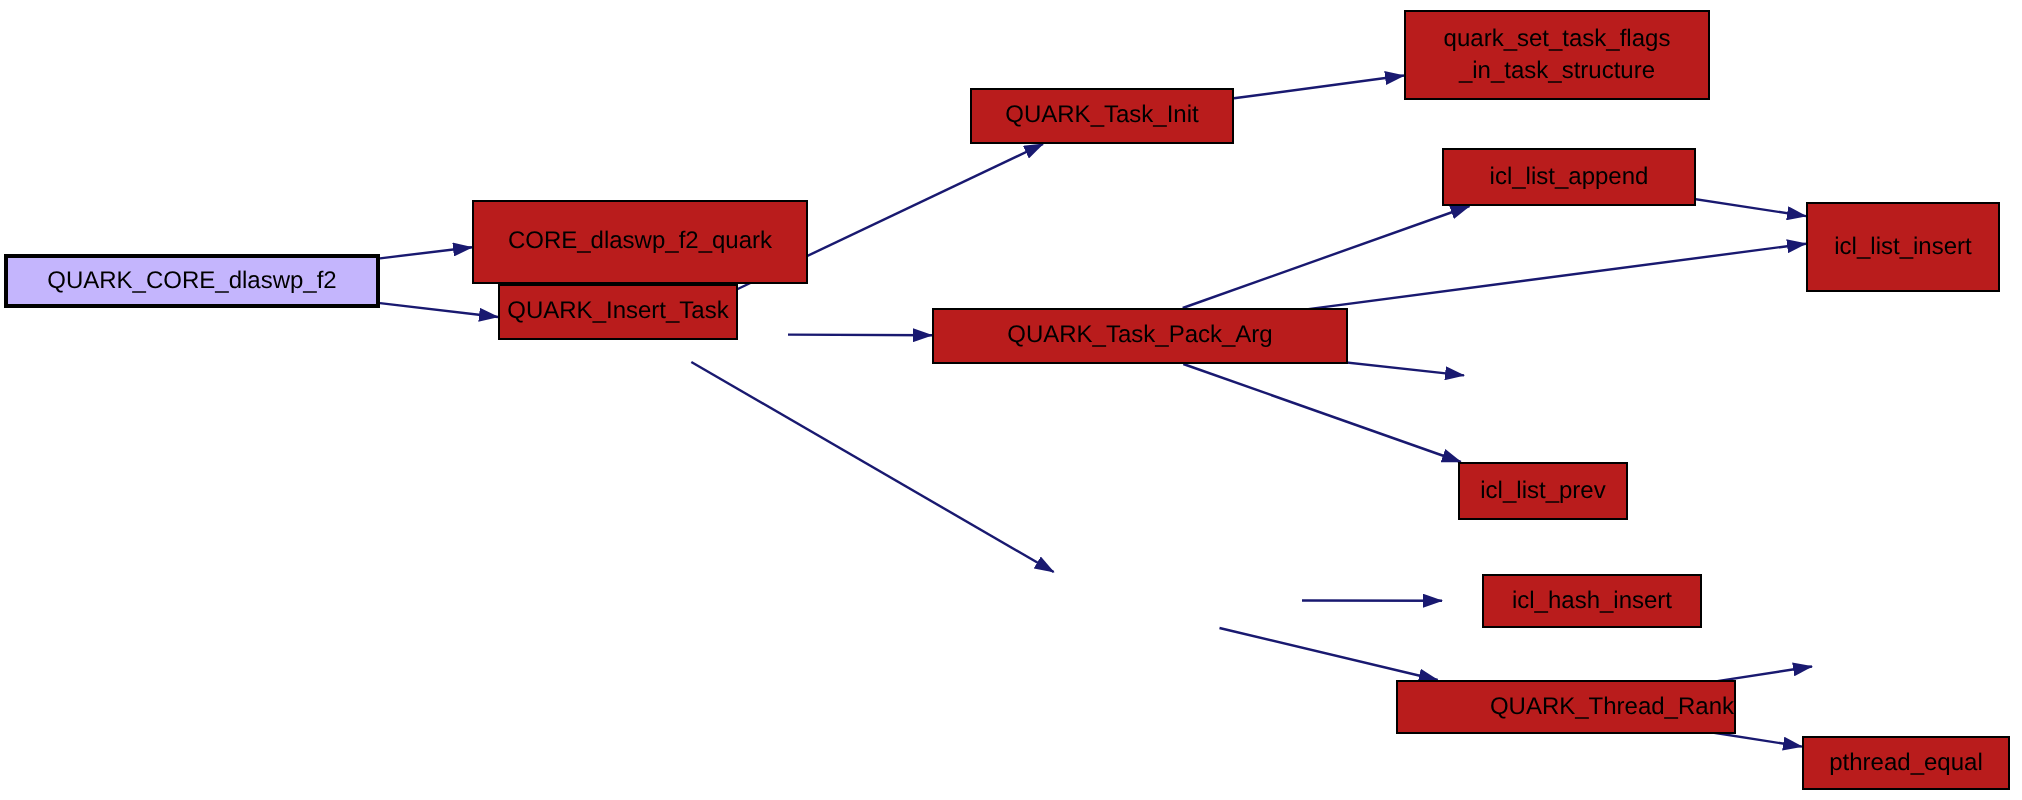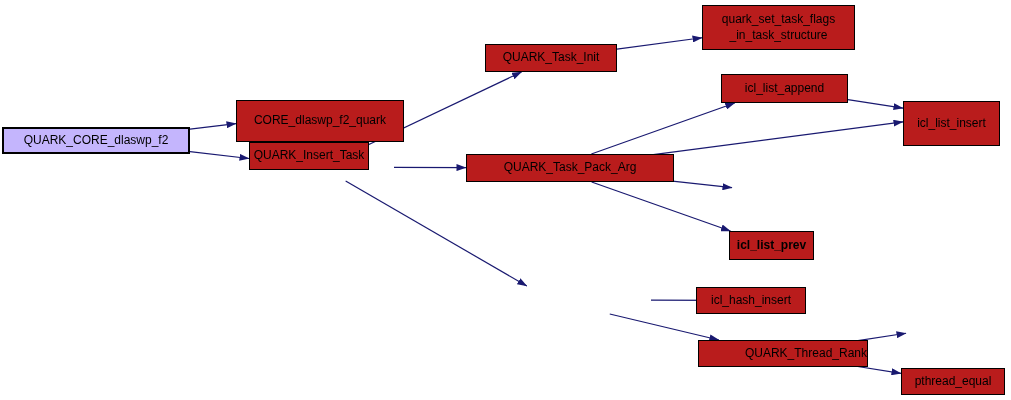--- a/index.html
+++ b/index.html
@@ -94,24 +94,24 @@
     </div>
     <div class="node" style="left: 466px; top: 154px; width: 208px; height: 28px;">
       <span>QUARK_Task_Pack_Arg</span>
     </div>
     <div class="node" style="left: 721px; top: 74px; width: 127px; height: 29px;">
       <span>icl_list_append</span>
     </div>
     <div class="node" style="left: 903px; top: 101px; width: 97px; height: 45px;">
       <span>icl_list_insert</span>
     </div>
-    <div class="node" style="left: 729px; top: 231px; width: 85px; height: 29px; font-weight: bold;">
+    <div class="node" style="left: 729px; top: 231px; width: 85px; height: 29px;">
       <span>icl_list_prev</span>
     </div>
-    <div class="node" style="left: 696px; top: 287px; width: 110px; height: 27px;">
+    <div class="node" style="left: 741px; top: 287px; width: 110px; height: 27px;">
       <span>icl_hash_insert</span>
     </div>
     <div class="node" style="left: 698px; top: 340px; width: 170px; height: 27px; align-items: flex-end;">
       <span>QUARK_Thread_Rank</span>
     </div>
     <div class="node" style="left: 901px; top: 368px; width: 104px; height: 27px;">
       <span>pthread_equal</span>
     </div>
   </div>
 

